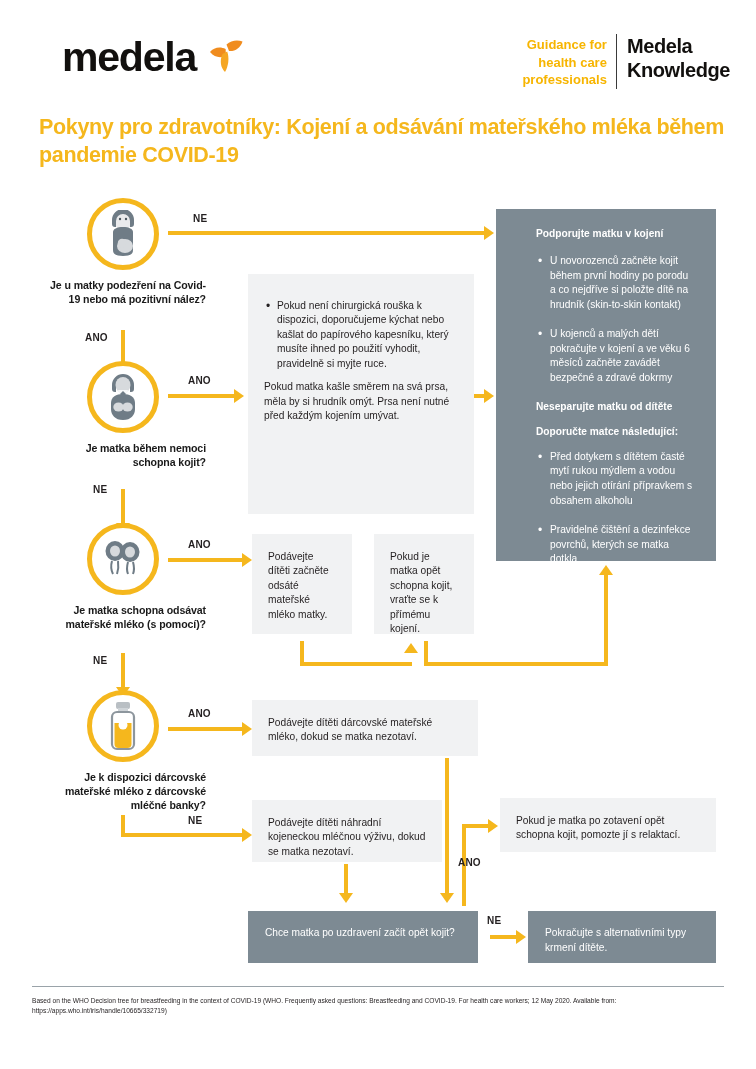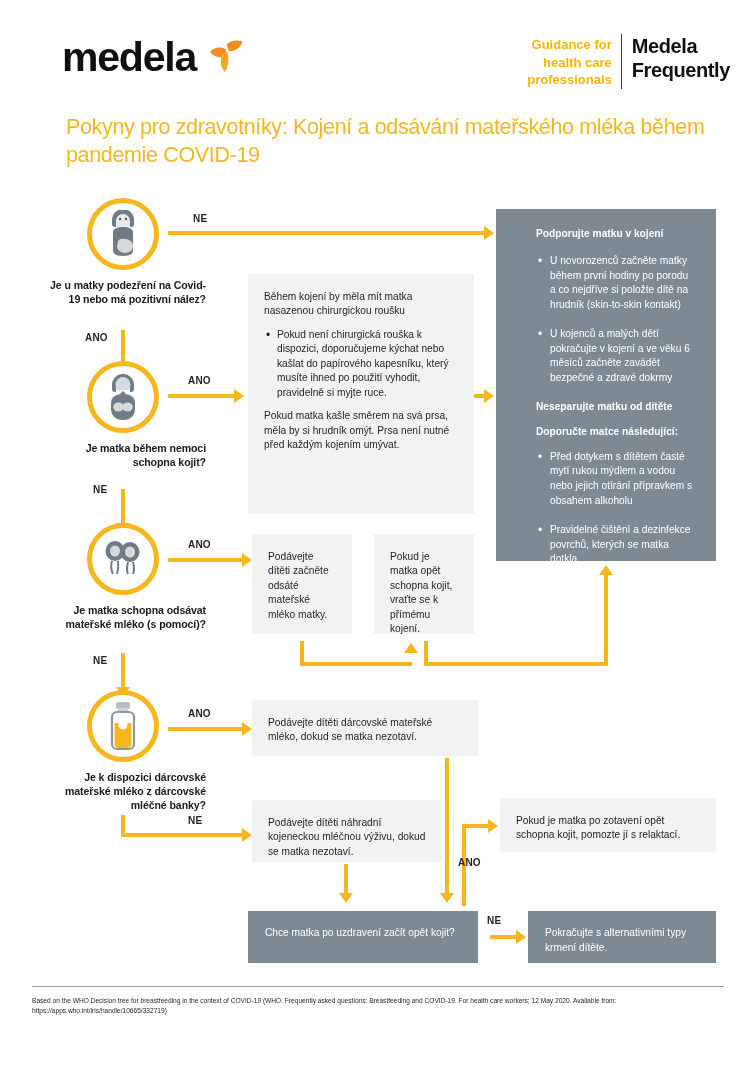--- a/index.html
+++ b/index.html
@@ -33,22 +33,22 @@
     padding-right: 9px; padding-top: 2px;
   }
   .kn-div { width: 1px; background: #3a3a3a; }
   .kn-right {
     padding-left: 10px; color: #12100e;
     font-size: 20px; font-weight: bold; line-height: 1.22;
     letter-spacing: -0.4px;
   }
 
   .doc-title {
-    position: absolute; left: 66px; top: 113px; width: 690px;
-    color: #f5b71d; font-size: 21.5px; font-weight: normal;
+    position: absolute; left: 39px; top: 113px; width: 690px;
+    color: #f5b71d; font-size: 21.5px; font-weight: bold;
     line-height: 1.32; letter-spacing: -0.35px;
   }
 
   
   .gbox {
     position: absolute; background: #f1f2f3;
     color: #231f20; font-size: 10.2px; line-height: 1.42;
     padding: 16px 16px;
   }
   .gbox ul { margin: 9px 0 9px 0; padding-left: 13px; list-style: none; }
@@ -128,21 +128,21 @@
 
   <div class="knowledge-block">
     <div class="kn-left">
       <div>Guidance for</div>
       <div>health care</div>
       <div>professionals</div>
     </div>
     <div class="kn-div"></div>
     <div class="kn-right">
       <div>Medela</div>
-      <div>Frequently</div>
+      <div>Knowledge</div>
     </div>
   </div>
 
   <div class="doc-title">Pokyny pro zdravotníky: Kojení a odsávání mateřského mléka během pandemie COVID-19</div>
 
   <div class="node" style="left:40px; top:198px;">
     <div class="circle">
       <svg width="46" height="48" viewBox="0 0 46 48">
         <circle cx="23" cy="11" r="9" fill="#e9eaec"></circle>
         <path d="M12 10 a11 11 0 0 1 22 0 v4 a3 3 0 0 1 -3 3 h-1 v-6 a7 7 0 0 0 -14 0 v6 h-1 a3 3 0 0 1 -3 -3 z" fill="#6f7c86"></path>
@@ -230,31 +230,30 @@
   <div class="ln" style="left:168px; top:727px; width:76px; height:4px;"></div>
   <div class="ah ah-r" style="left:242px; top:722px;"></div>
   <div class="lbl" style="left:188px; top:708px;">ANO</div>
 
   <div class="ln" style="left:121px; top:815px; width:4px; height:22px;"></div>
   <div class="ln" style="left:121px; top:833px; width:123px; height:4px;"></div>
   <div class="ah ah-r" style="left:242px; top:828px;"></div>
   <div class="lbl" style="left:188px; top:815px;">NE</div>
 
   <div class="gbox" style="left:248px; top:274px; width:226px; height:240px;">
-    <p>Během kojení by měla mít matka nasazenou chirurgickou roušku</p>
     <ul>
       <li>Pokud není chirurgická rouška k dispozici, doporučujeme kýchat nebo kašlat do papírového kapesníku, který musíte ihned po použití vyhodit, pravidelně si myjte ruce.</li>
     </ul>
     <p>Pokud matka kašle směrem na svá prsa, měla by si hrudník omýt. Prsa není nutné před každým kojením umývat.</p>
   </div>
 
   <div class="graybox" style="left:496px; top:209px; width:220px; height:352px;padding-left:40px;">
     <div class="hd">Podporujte matku v kojení</div>
     <ul>
-      <li>U novorozenců začněte matky během první hodiny po porodu a co nejdříve si položte dítě na hrudník (skin-to-skin kontakt)</li>
+      <li>U novorozenců začněte kojit během první hodiny po porodu a co nejdříve si položte dítě na hrudník (skin-to-skin kontakt)</li>
       <li>U kojenců a malých dětí pokračujte v kojení a ve věku 6 měsíců začněte zavádět bezpečné a zdravé dokrmy</li>
     </ul>
     <div class="hd2">Neseparujte matku od dítěte</div>
     <div class="hd2">Doporučte matce následující:</div>
     <ul>
       <li>Před dotykem s dítětem časté mytí rukou mýdlem a vodou nebo jejich otírání přípravkem s obsahem alkoholu</li>
       <li>Pravidelné čištění a dezinfekce povrchů, kterých se matka dotkla</li>
     </ul>
   </div>
 

